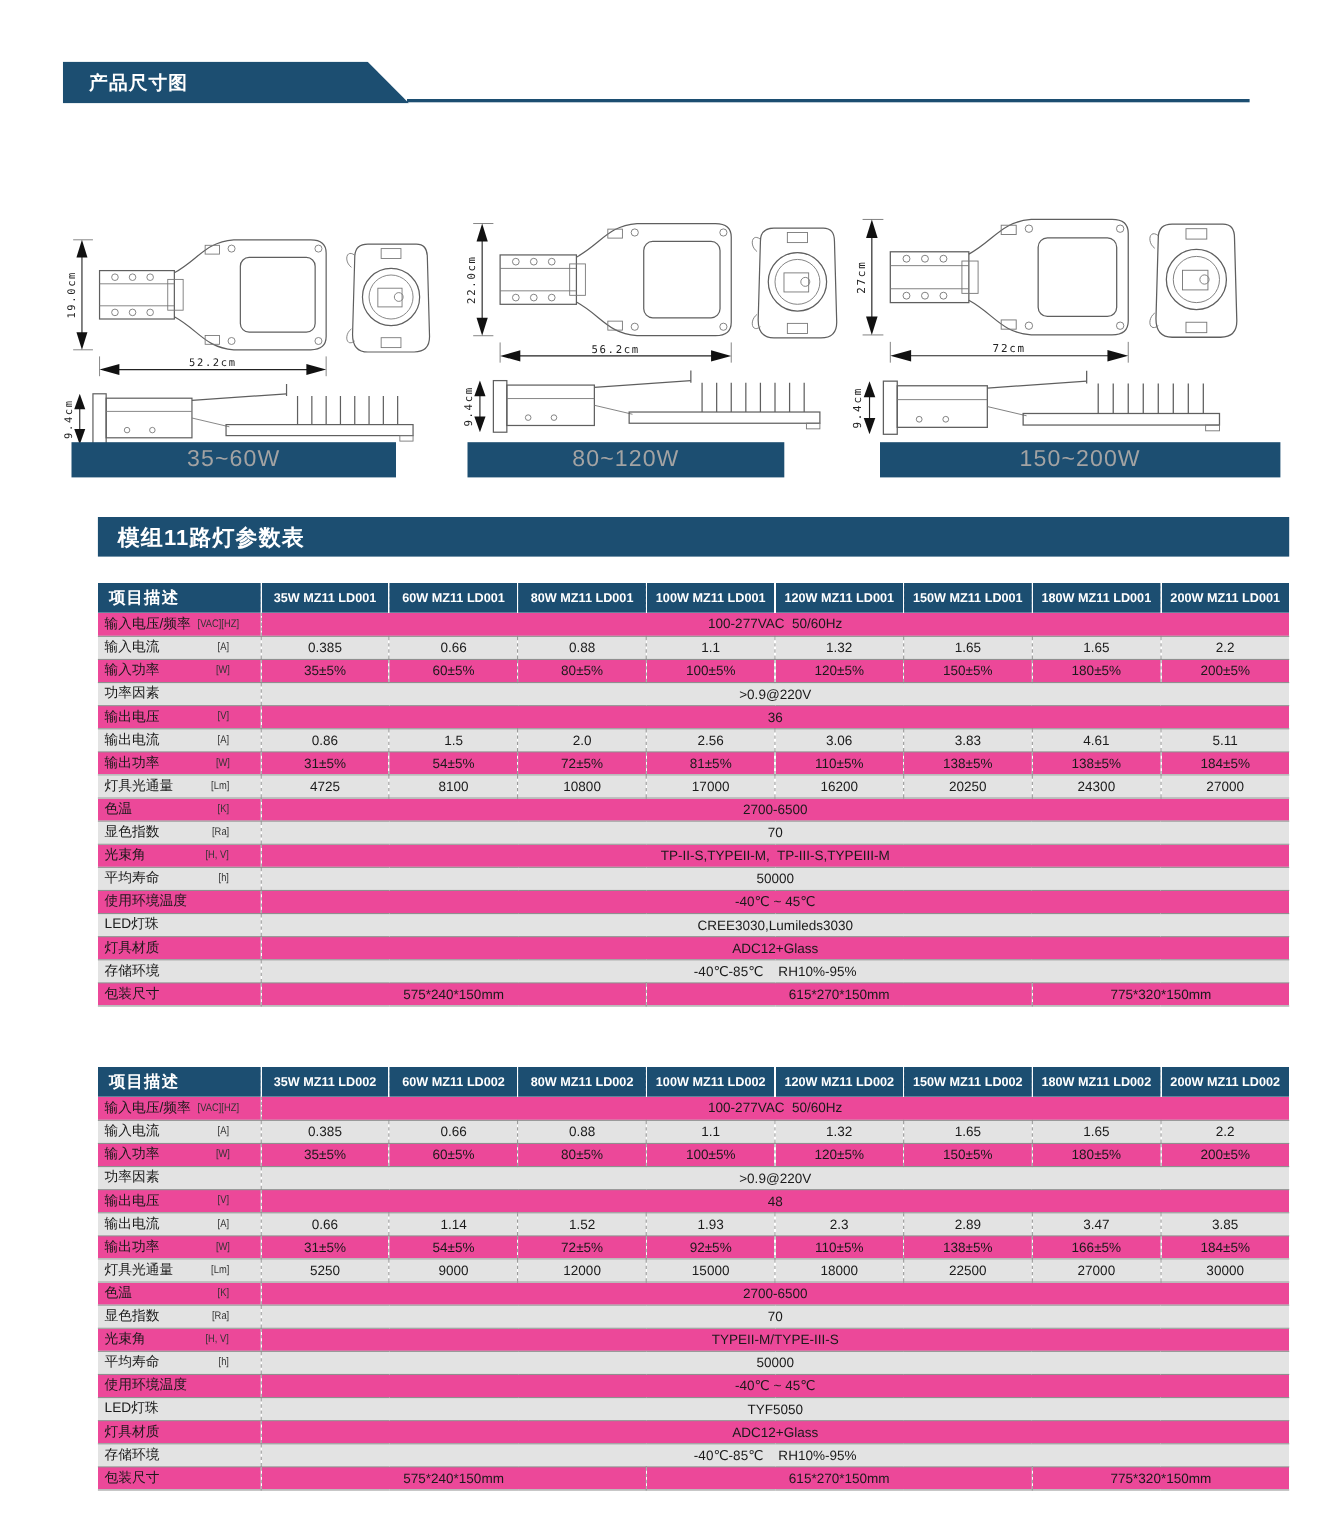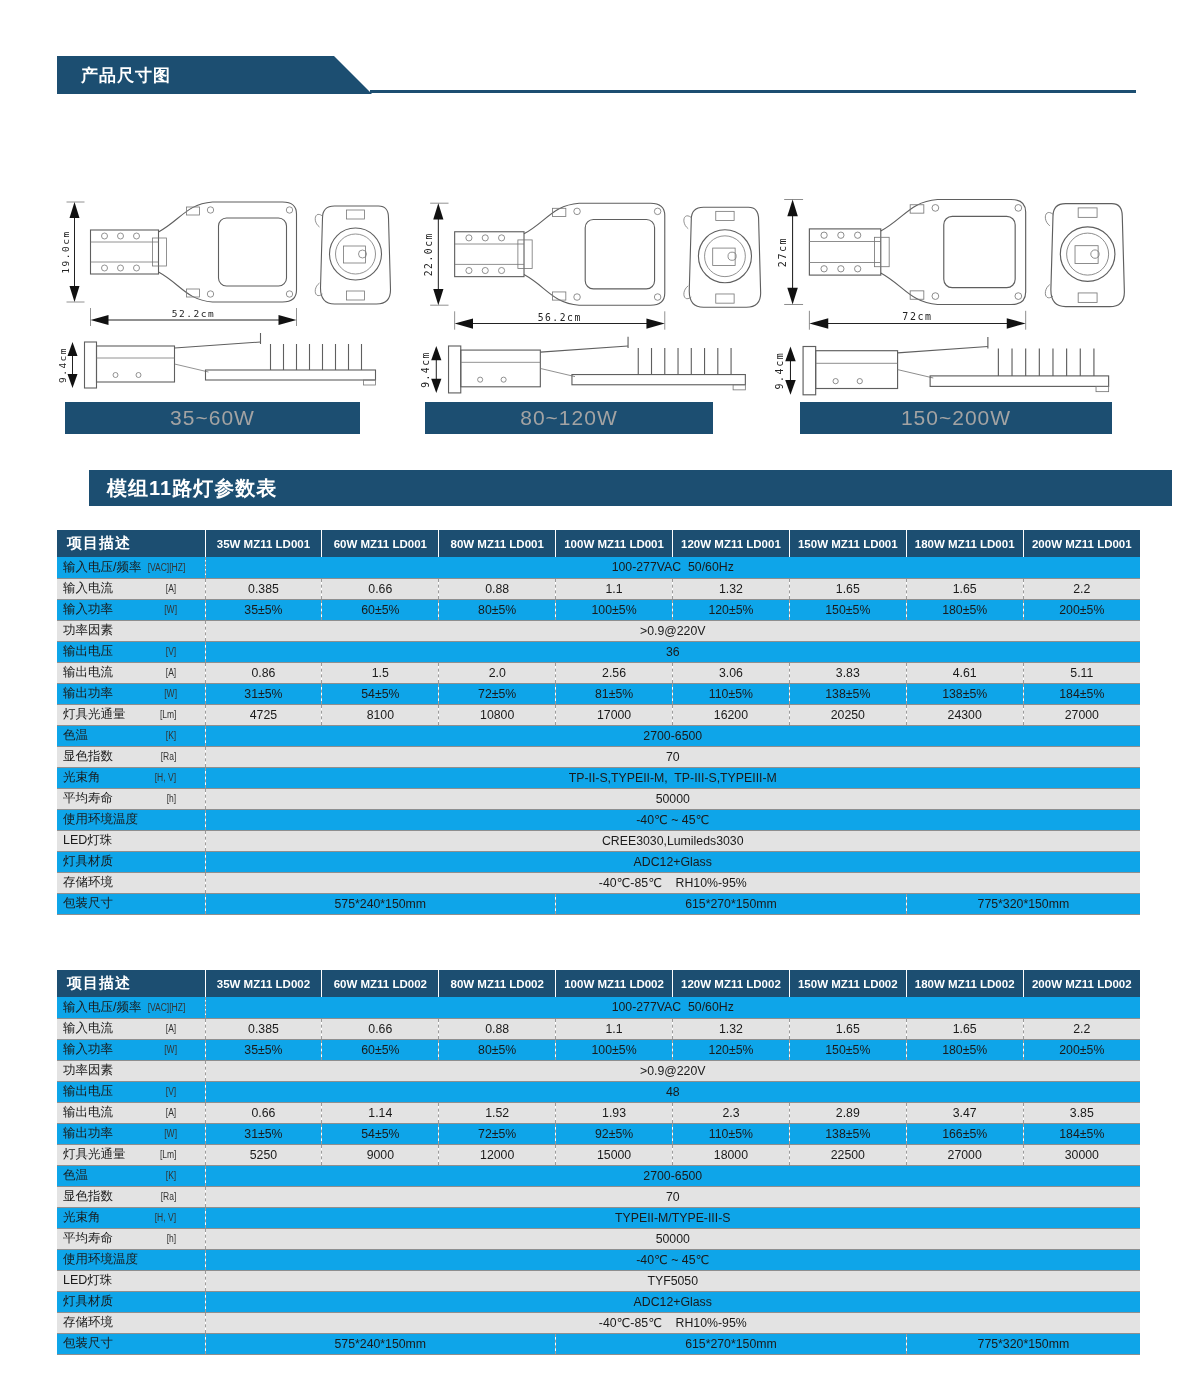--- a/index.html
+++ b/index.html
@@ -31,44 +31,44 @@
   .dimarrow { fill:#111; stroke:none; }
   .dimtext { font-family:"DejaVu Sans Mono",monospace; font-size:9.5px; fill:#222; letter-spacing:1.5px; }
   .watt-bar {
     position:absolute; height:32px; background:#1c4e71; color:#a3a3a3;
     display:flex; align-items:center; justify-content:center;
     font-size:21px; letter-spacing:1px;
   }
 
   
   .spec-table-wrap { position:absolute; left:57px; width:1083px; }
-  table.spec { width:100%; border-collapse:collapse; table-layout:fixed; }
+  table.spec { width:100%; border-collapse:collapse; table-layout:fixed;margin-left:32px; }
   table.spec th, table.spec td { overflow:hidden; white-space:nowrap; }
   table.spec thead tr { background:#1c4e71; color:#fff; height:27px; }
   table.spec thead th { font-size:11.5px; font-weight:600; text-align:center; border-left:1px dashed rgba(255,255,255,0.35); }
   table.spec thead th:first-child { border-left:none; text-align:left; padding-left:10px; font-size:15px; font-weight:bold; letter-spacing:1px; }
-  table.spec tbody tr { height:21px; border-bottom:1px solid #8f8f8f; background:#0ea5e9; }
+  table.spec tbody tr { height:21px; border-bottom:1px solid #8f8f8f; background:#ec4899; }
   table.spec tbody tr.alt { background:#e3e3e3; }
   td.lbl { padding-left:6px; font-size:12.5px; }
   td.lbl .lbl-in { display:flex; align-items:center; }
   td.lbl .name { font-weight:500; }
   td.lbl .unit { margin-left:auto; margin-right:28px; font-size:10px; color:#333; transform:scaleX(0.85); transform-origin:right center; }
   td.val { text-align:center; font-size:12.3px; border-left:1px dashed #9a9a9a; }
 </style>
 </head>
 <body>
 
 <div class="page">
 
   <div class="banner1">
     <span>产品尺寸图</span>
   </div>
   <div class="banner1-line"></div>
 
-  <div class="drawing" style="left:57px; top:192px;">
+  <div class="drawing" style="left:57px; top:208px;">
     <svg width="352" height="200" viewBox="0 0 345 200">
 
       <g>
         <line class="dthin" x1="6" y1="10" x2="24" y2="10"></line>
           <line class="dthin" x1="6" y1="110" x2="24" y2="110"></line>
         <line class="dimline" x1="14" y1="14" x2="14" y2="106"></line>
         <polygon class="dimarrow" points="14,10 9,26 19,26"></polygon>
           <polygon class="dimarrow" points="14,110 9,94 19,94"></polygon>
         <text class="dimtext" transform="translate(8,60) rotate(-90)" text-anchor="middle">19.0cm</text>
       </g>
@@ -299,21 +299,21 @@
       </g>
     </svg>
   </div>
 
   <div class="watt-bar" style="left:65px;  top:402px; width:295px;">
       <span>35~60W</span>
     </div>
   <div class="watt-bar" style="left:425px; top:402px; width:288px;">
       <span>80~120W</span>
     </div>
-  <div class="watt-bar" style="left:800px; top:402px; width:312px;">
+  <div class="watt-bar" style="left:800px; top:402px; width:364px;">
       <span>150~200W</span>
     </div>
 
   <div class="banner2">
     <span>模组11路灯参数表</span>
   </div>
 
   <div class="spec-table-wrap" style="top:530px;">
     <table class="spec" id="spec-table-0">
         <colgroup>

